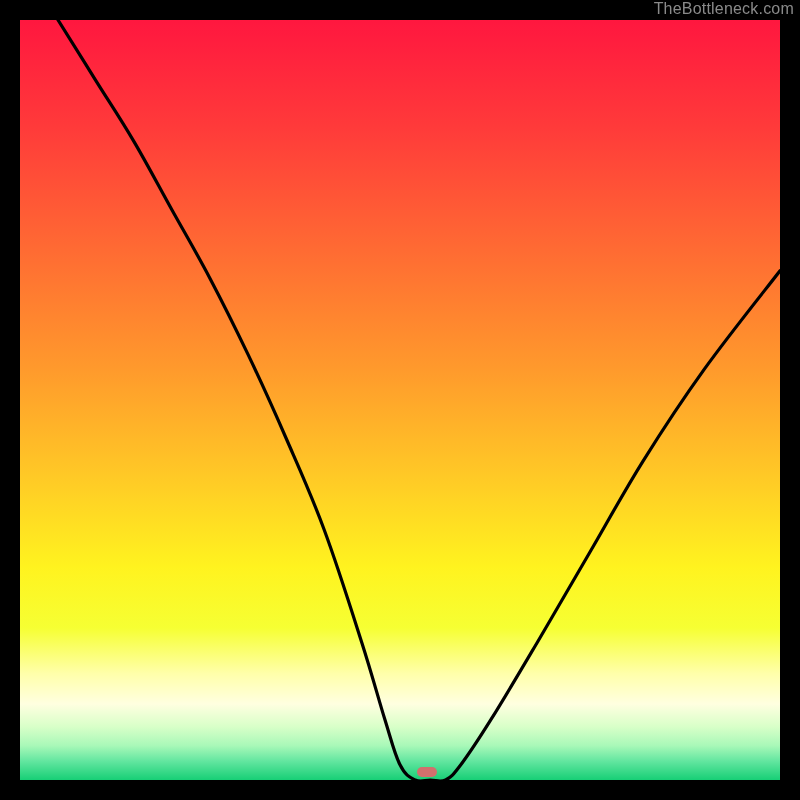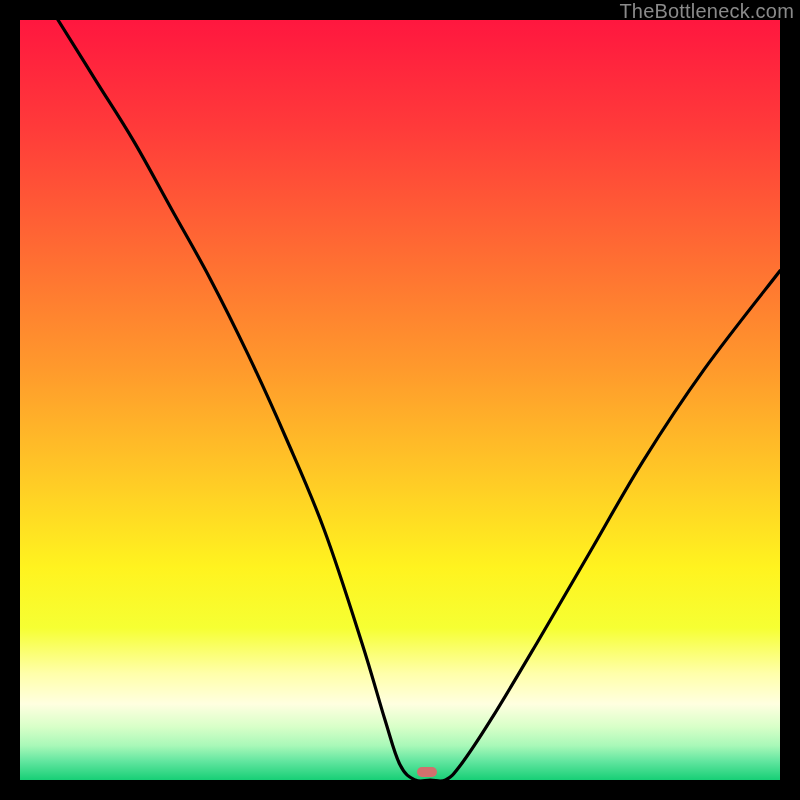--- a/index.html
+++ b/index.html
@@ -43,21 +43,21 @@
     height: 10px;
     border-radius: 5px;
     background: #d1706d;
     transform: translate(-50%, -50%);
   }
   .watermark {
     position: absolute;
     top: 0;
     right: 6px;
     color: #8a8a8a;
-    font-size: 20px;
+    font-size: 16px;
     letter-spacing: 0.2px;
     font-weight: 500;
     user-select: none;
   }
 </style>
 </head>
 <body>
 
 <div class="frame">
 

